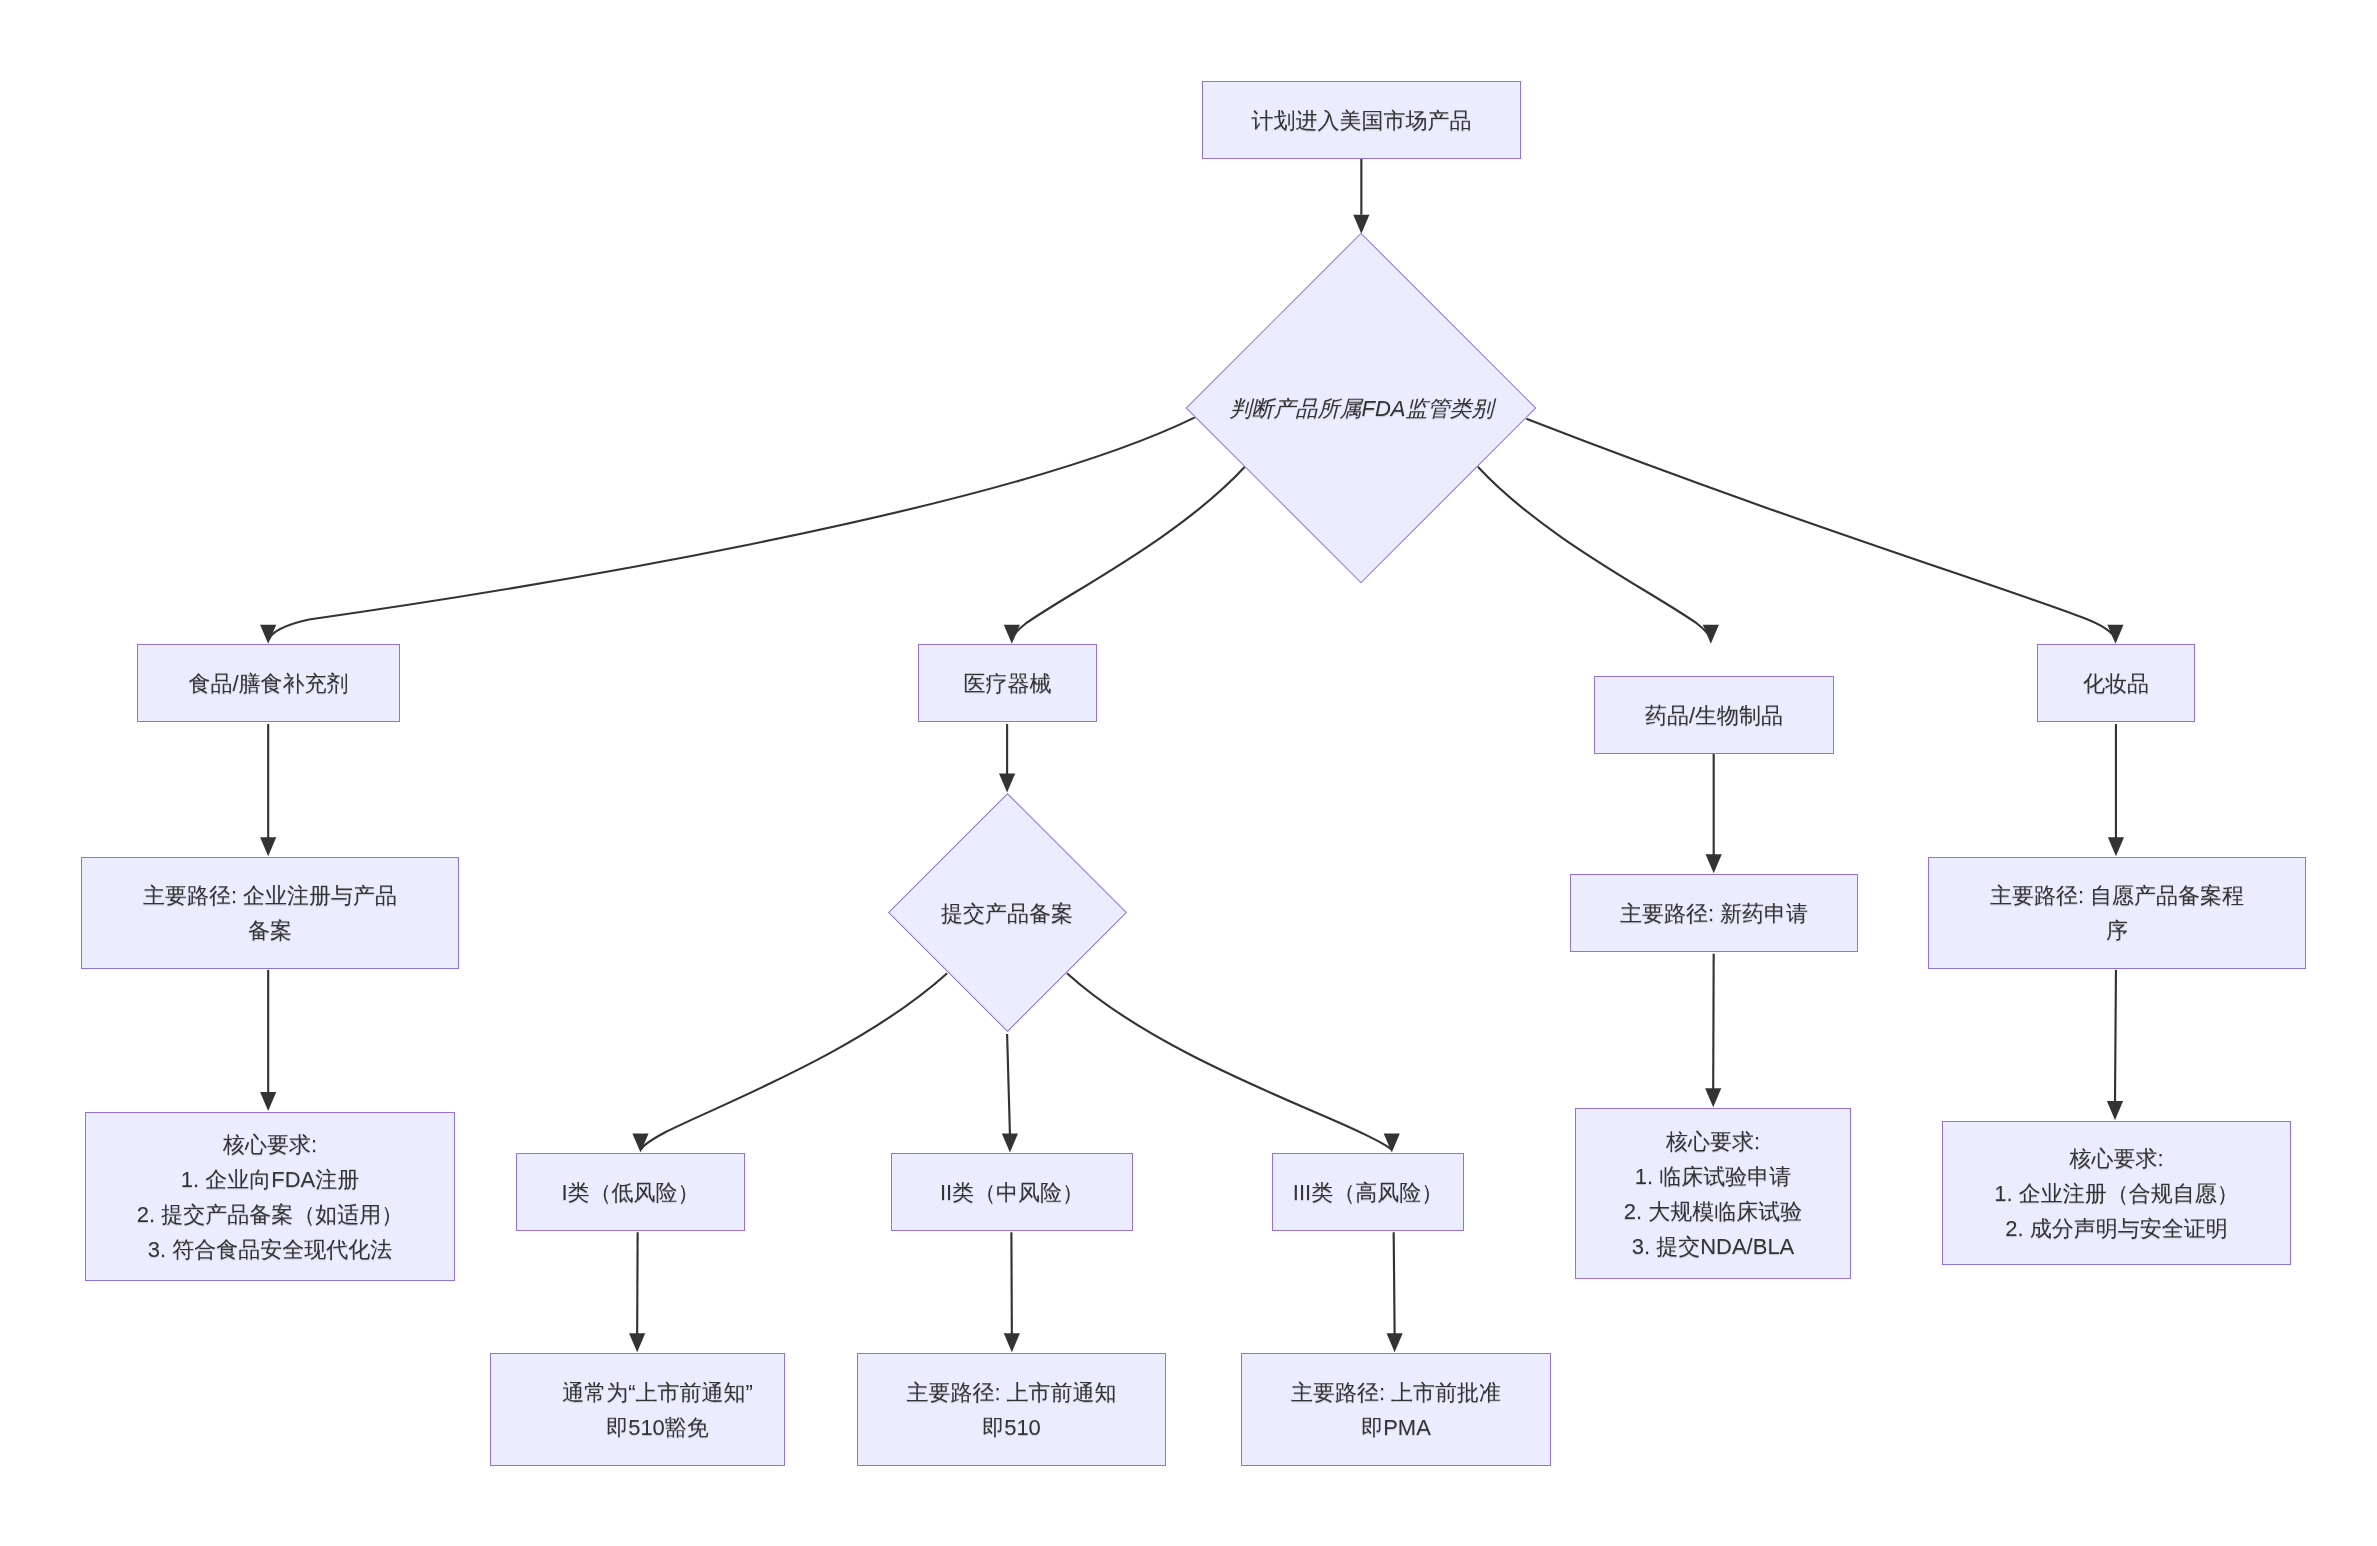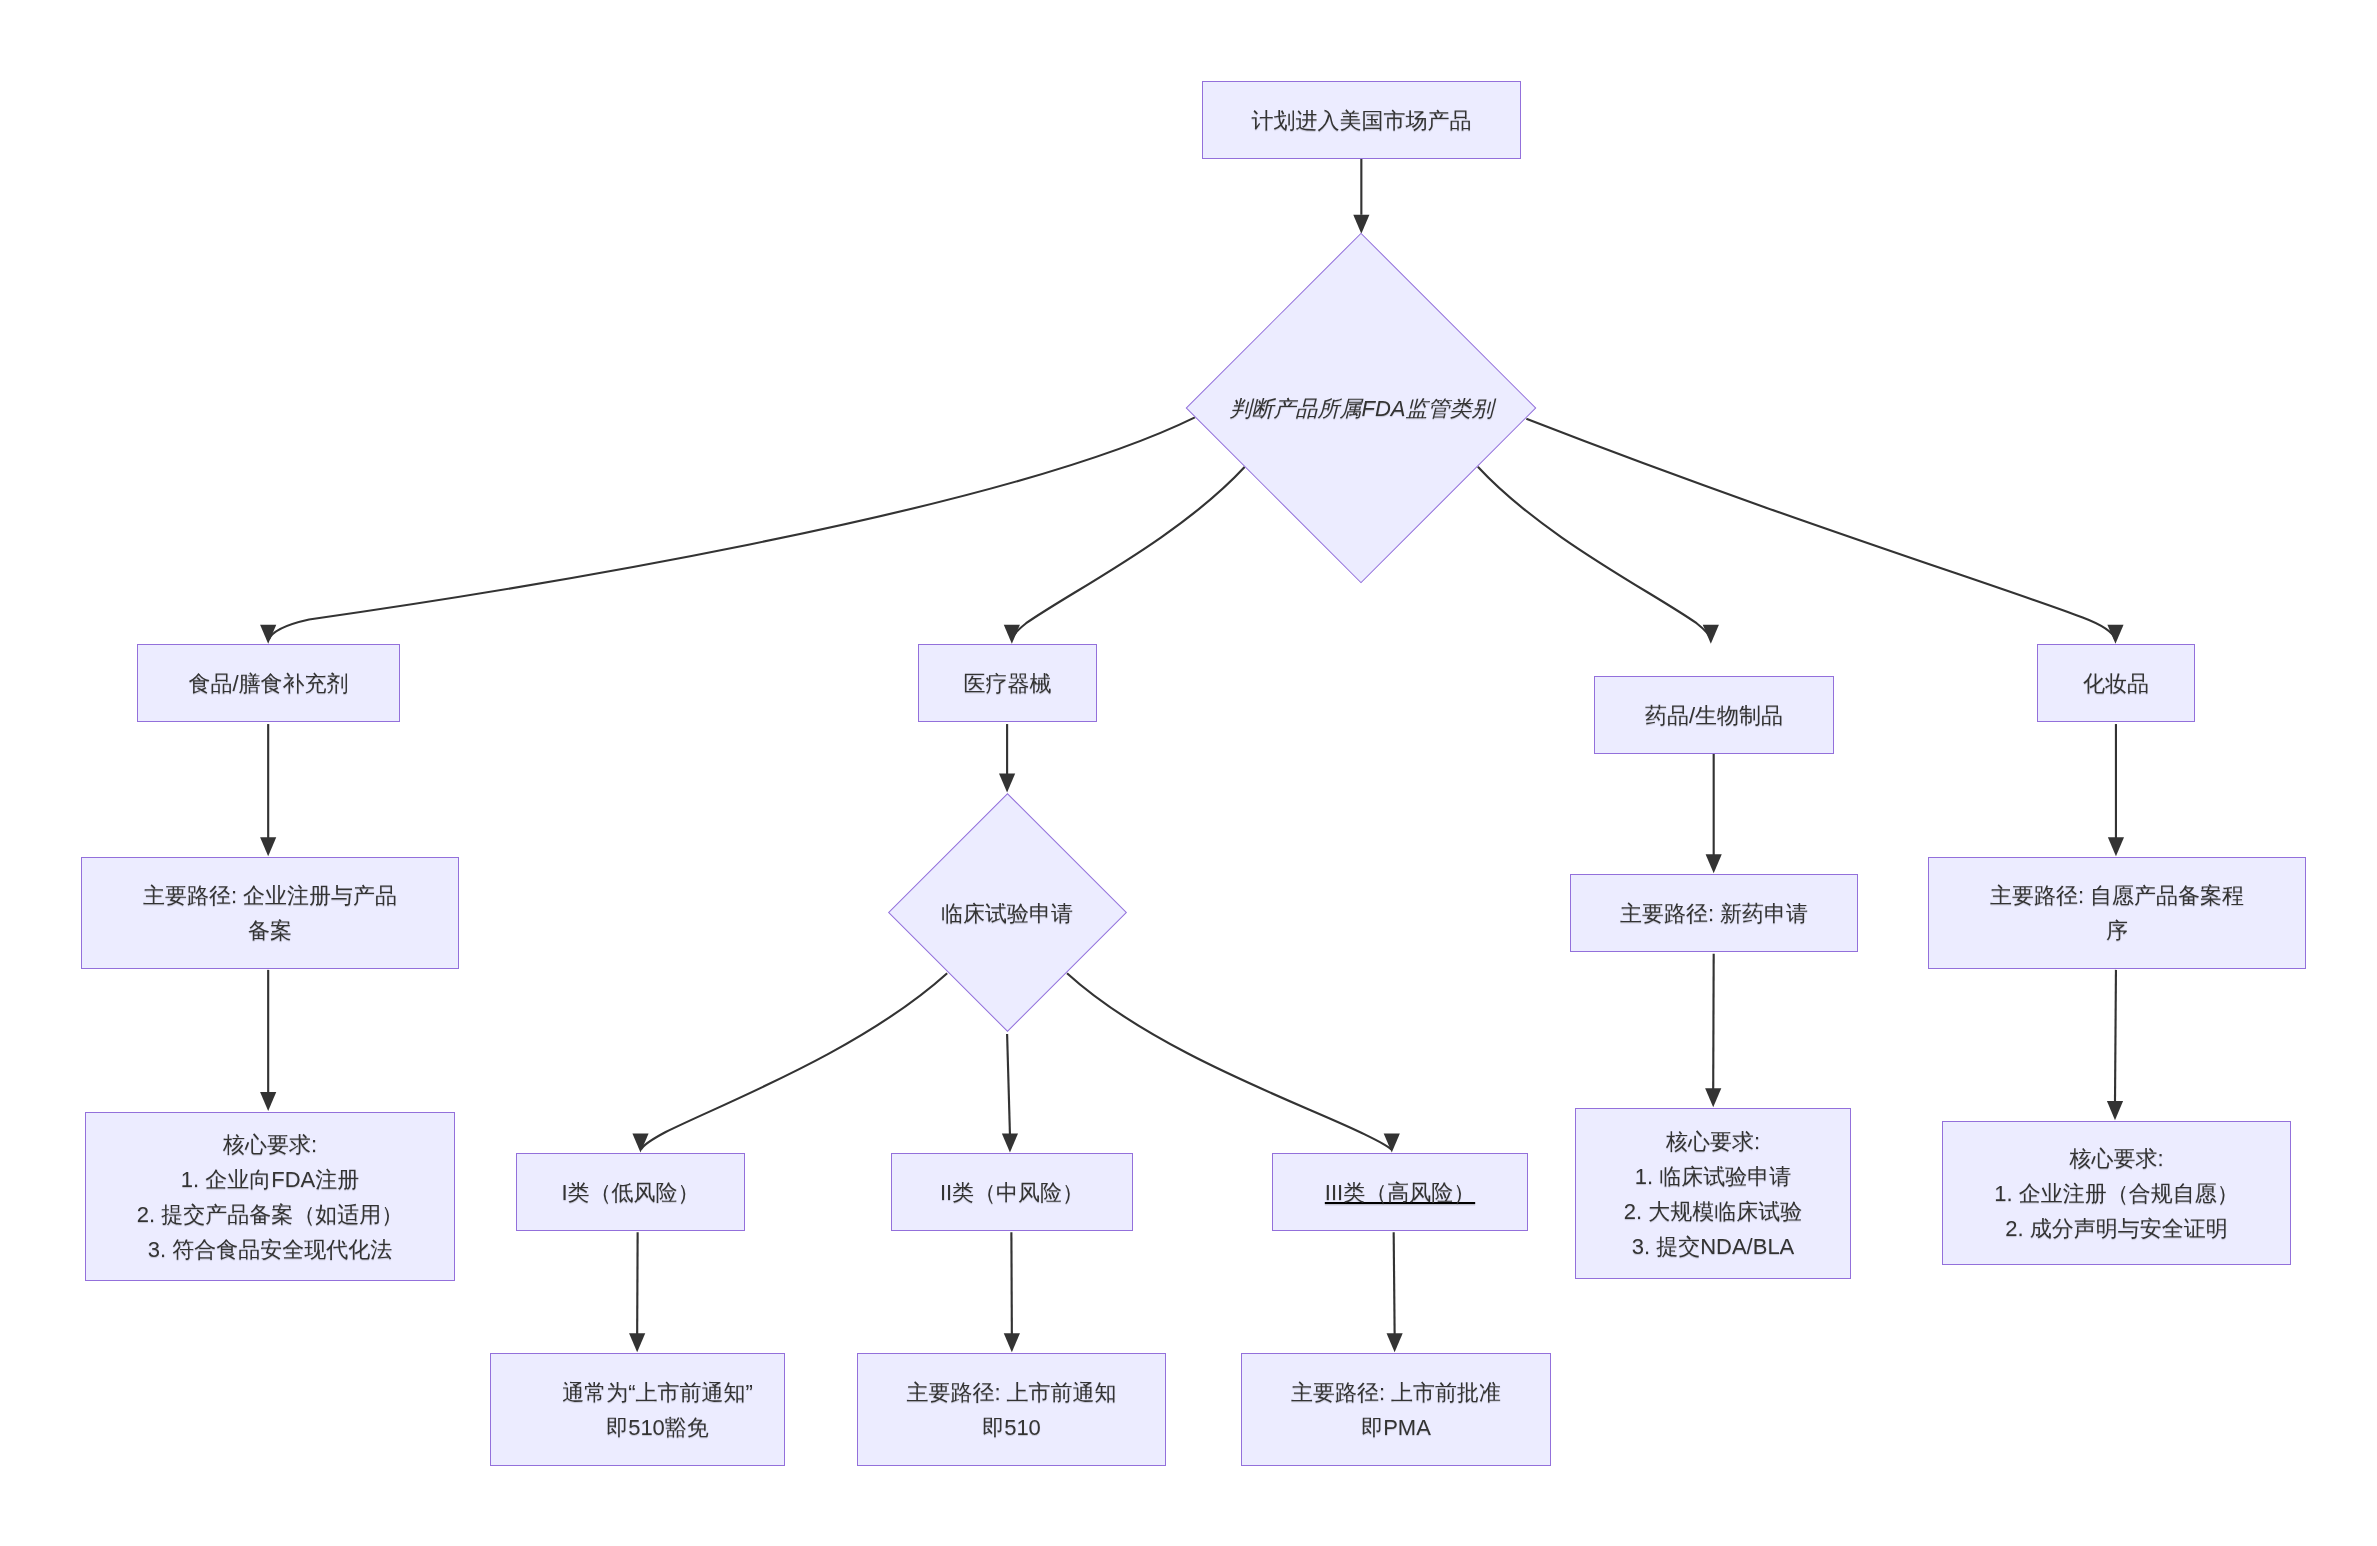--- a/index.html
+++ b/index.html
@@ -57,21 +57,21 @@
   #n-drug{left:1594px;top:644px;width:240px;height:78px;margin-top:32px;}
   #n-cosmetic{left:2037px;top:644px;width:158px;height:78px;}
   #n-food-path{left:81px;top:857px;width:378px;height:112px;}
   #n-d2{left:923px;top:828px;width:169px;height:169px;}
   #n-d2-label{left:912px;top:894px;width:190px;height:38px;}
   #n-drug-path{left:1570px;top:874px;width:288px;height:78px;}
   #n-cosmetic-path{left:1928px;top:857px;width:378px;height:112px;}
   #n-food-req{left:85px;top:1112px;width:370px;height:169px;}
   #n-class1{left:516px;top:1153px;width:229px;height:78px;}
   #n-class2{left:891px;top:1153px;width:242px;height:78px;}
-  #n-class3{left:1272px;top:1153px;width:256px;height:78px;text-decoration:underline;}
+  #n-class3{left:1272px;top:1153px;width:192px;height:78px;}
   #n-drug-req{left:1575px;top:1108px;width:276px;height:171px;}
   #n-cosmetic-req{left:1942px;top:1121px;width:349px;height:144px;}
   #n-class1-result{left:490px;top:1353px;width:295px;height:113px;padding-left:40px;}
   #n-class2-result{left:857px;top:1353px;width:309px;height:113px;}
   #n-class3-result{left:1241px;top:1353px;width:310px;height:113px;}
 </style>
 </head>
 <body>
 
 <svg id="edges" width="2377" height="1547" viewBox="0 0 4999 3252" aria-hidden="true">
@@ -153,21 +153,21 @@
   <span class="lbl">化妆品</span>
 </div>
 
 <div class="node" id="n-food-path">
   <span class="lbl">主要路径: 企业注册与产品
 备案</span>
 </div>
 
 <div class="diamond-box" id="n-d2"></div>
 <div class="diamond-label" id="n-d2-label">
-  <span class="lbl">临床试验申请</span>
+  <span class="lbl">提交产品备案</span>
 </div>
 
 <div class="node" id="n-drug-path">
   <span class="lbl">主要路径: 新药申请</span>
 </div>
 <div class="node" id="n-cosmetic-path">
   <span class="lbl">主要路径: 自愿产品备案程
 序</span>
 </div>
 

